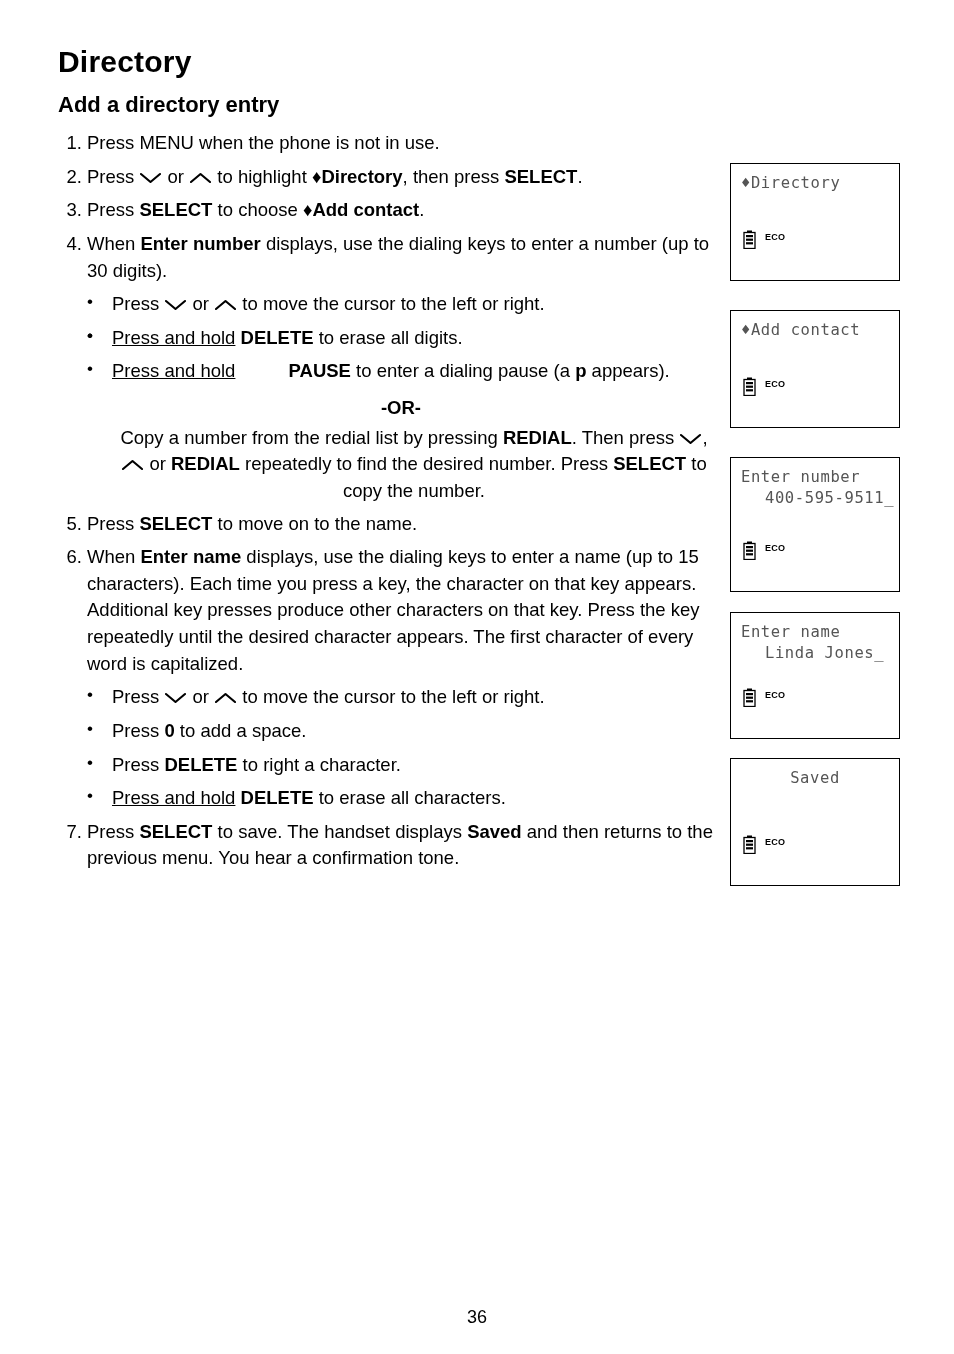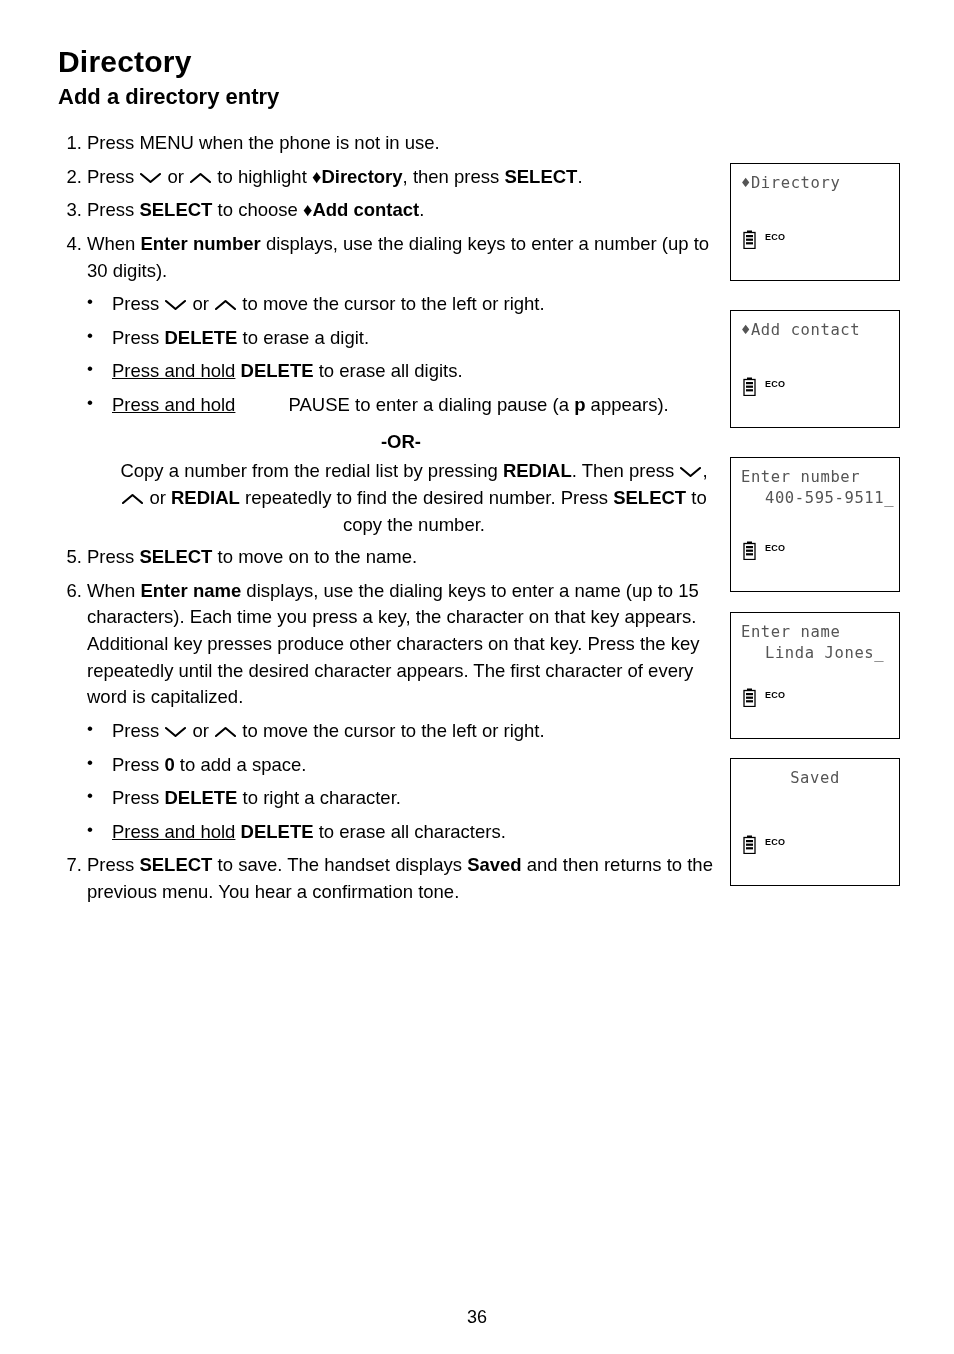--- a/index.html
+++ b/index.html
@@ -25,21 +25,21 @@
     position: absolute;
     left: 58px;
     top: 45px;
     font-size: 30px;
     font-weight: bold;
     letter-spacing: 0.2px;
   }
   .section-title {
     position: absolute;
     left: 58px;
-    top: 84px;
+    top: 92px;
     font-size: 22px;
     font-weight: bold;
   }
   
   .steps {
     position: absolute;
     left: 58px;
     top: 130px;
     width: 660px;
     font-size: 18.5px;
@@ -153,23 +153,23 @@
             </svg></span><span> or </span><span class="arrowicon"><svg width="21" height="12" viewBox="0 0 21 12">
               <path d="M1 10 L10.5 2 L20 10" fill="none" stroke="#000" stroke-width="2.1" stroke-linecap="round" stroke-linejoin="round"></path>
             </svg></span><span> to highlight </span><span style="font-weight: bold;">♦Directory</span><span>, then press </span><span style="font-weight: bold;">SELECT</span><span>.</span></span></div>
       <div class="step"><span class="num">3.</span><span><span>Press </span><span style="font-weight: bold;">SELECT</span><span> to choose </span><span style="font-weight: bold;">♦Add contact</span><span>.</span></span></div>
       <div class="step"><span class="num">4.</span><span><span>When </span><span style="font-weight: bold;">Enter number</span><span> displays, use the dialing keys to enter a number (up to 30 digits).</span></span></div>
       <div class="sub"><span class="bullet">•</span><span><span>Press </span><span class="arrowicon"><svg width="21" height="12" viewBox="0 0 21 12">
               <path d="M1 2 L10.5 10 L20 2" fill="none" stroke="#000" stroke-width="2.1" stroke-linecap="round" stroke-linejoin="round"></path>
             </svg></span><span> or </span><span class="arrowicon"><svg width="21" height="12" viewBox="0 0 21 12">
               <path d="M1 10 L10.5 2 L20 10" fill="none" stroke="#000" stroke-width="2.1" stroke-linecap="round" stroke-linejoin="round"></path>
             </svg></span><span> to move the cursor to the left or right.</span></span></div>
-      <div class="sub"><span class="bullet">•</span><span><span>Press </span><span style="font-weight: bold;">DELETE</span><span> to erase a digit.</span></span></div>
+      <div class="sub"><span class="bullet">•</span></div>
       <div class="sub"><span class="bullet">•</span><span><span class="u">Press and hold</span><span> </span><span style="font-weight: bold;">DELETE</span><span> to erase all digits.</span></span></div>
-      <div class="sub"><span class="bullet">•</span><span><span class="u">Press and hold</span><span> </span><span style="font-weight: normal; padding-left: 48px;">PAUSE</span><span> to enter a dialing pause (a </span><span style="font-weight: bold;">p</span><span> appears).</span></span></div>
+      <div class="sub"><span class="bullet">•</span><span><span class="u">Press and hold</span><span> </span><span style="font-weight: bold; padding-left: 48px;">PAUSE</span><span> to enter a dialing pause (a </span><span style="font-weight: bold;">p</span><span> appears).</span></span></div>
       <div class="orblock">
         <div class="or">-OR-</div>
         <div class="orbody"><span>Copy a number from the redial list by pressing </span><span style="font-weight: bold;">REDIAL</span><span>. Then press </span><span class="arrowicon"><svg width="21" height="12" viewBox="0 0 21 12">
               <path d="M1 2 L10.5 10 L20 2" fill="none" stroke="#000" stroke-width="2.1" stroke-linecap="round" stroke-linejoin="round"></path>
             </svg></span><span>, </span><span class="arrowicon"><svg width="21" height="12" viewBox="0 0 21 12">
               <path d="M1 10 L10.5 2 L20 10" fill="none" stroke="#000" stroke-width="2.1" stroke-linecap="round" stroke-linejoin="round"></path>
             </svg></span><span> or </span><span style="font-weight: bold;">REDIAL</span><span> repeatedly to find the desired number. Press </span><span style="font-weight: bold;">SELECT</span><span> to copy the number.</span></div>
       </div>
       <div class="step"><span class="num">5.</span><span><span>Press </span><span style="font-weight: bold;">SELECT</span><span> to move on to the name.</span></span></div>
       <div class="step"><span class="num">6.</span><span><span>When </span><span style="font-weight: bold;">Enter name</span><span> displays, use the dialing keys to enter a name (up to 15 characters). Each time you press a key, the character on that key appears. Additional key presses produce other characters on that key. Press the key repeatedly until the desired character appears. The first character of every word is capitalized.</span></span></div>

